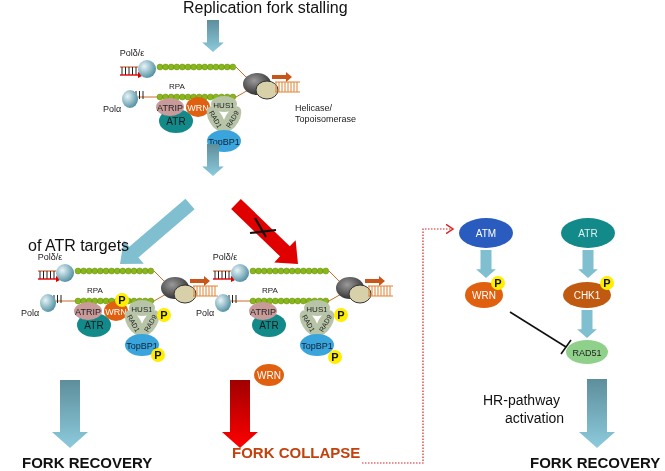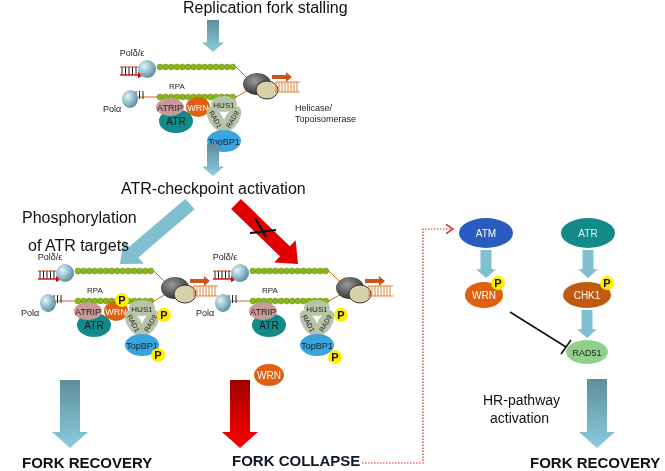--- a/index.html
+++ b/index.html
@@ -386,23 +386,21 @@
         <g>
           <line x1="510" y1="312" x2="566" y2="347" stroke="#111" stroke-width="1.6"></line>
           <line x1="561" y1="354" x2="571" y2="340" stroke="#111" stroke-width="1.6"></line>
         </g>
         <path d="M587,379 L607,379 L607,432 L615,432 L597,448 L579,432 L587,432 Z" fill="url(#gBlue)"></path>
       </g>
   </svg>
 
   
   <div class="lbl title" style="left:183px;top:-1px;">Replication fork stalling</div>
-  <div class="lbl title" style="left:121px;top:180px;">ATR-checkpoint activation</div>
-  <div class="lbl title" style="left:22px;top:209px;">Phosphorylation</div>
   <div class="lbl title" style="left:28px;top:229px;margin-top:8px;">of ATR targets</div>
 
   <div class="lbl bold" style="left:22px;top:454px;">FORK RECOVERY</div>
-  <div class="lbl bold" style="left:232px;top:444px;color:#0f172a;margin-top:8px;">FORK COLLAPSE</div>
+  <div class="lbl bold" style="left:232px;top:444px;color:#c2410c;">FORK COLLAPSE</div>
   <div class="lbl bold" style="left:530px;top:454px;">FORK RECOVERY</div>
 
   <div class="lbl title" style="left:483px;top:392px;font-size:14px;">HR-pathway</div>
-  <div class="lbl title" style="left:490px;top:410px;font-size:14px;">activation</div>
+  <div class="lbl title" style="left:505px;top:410px;font-size:14px;">activation</div>
 </div>
 
 </body></html>

